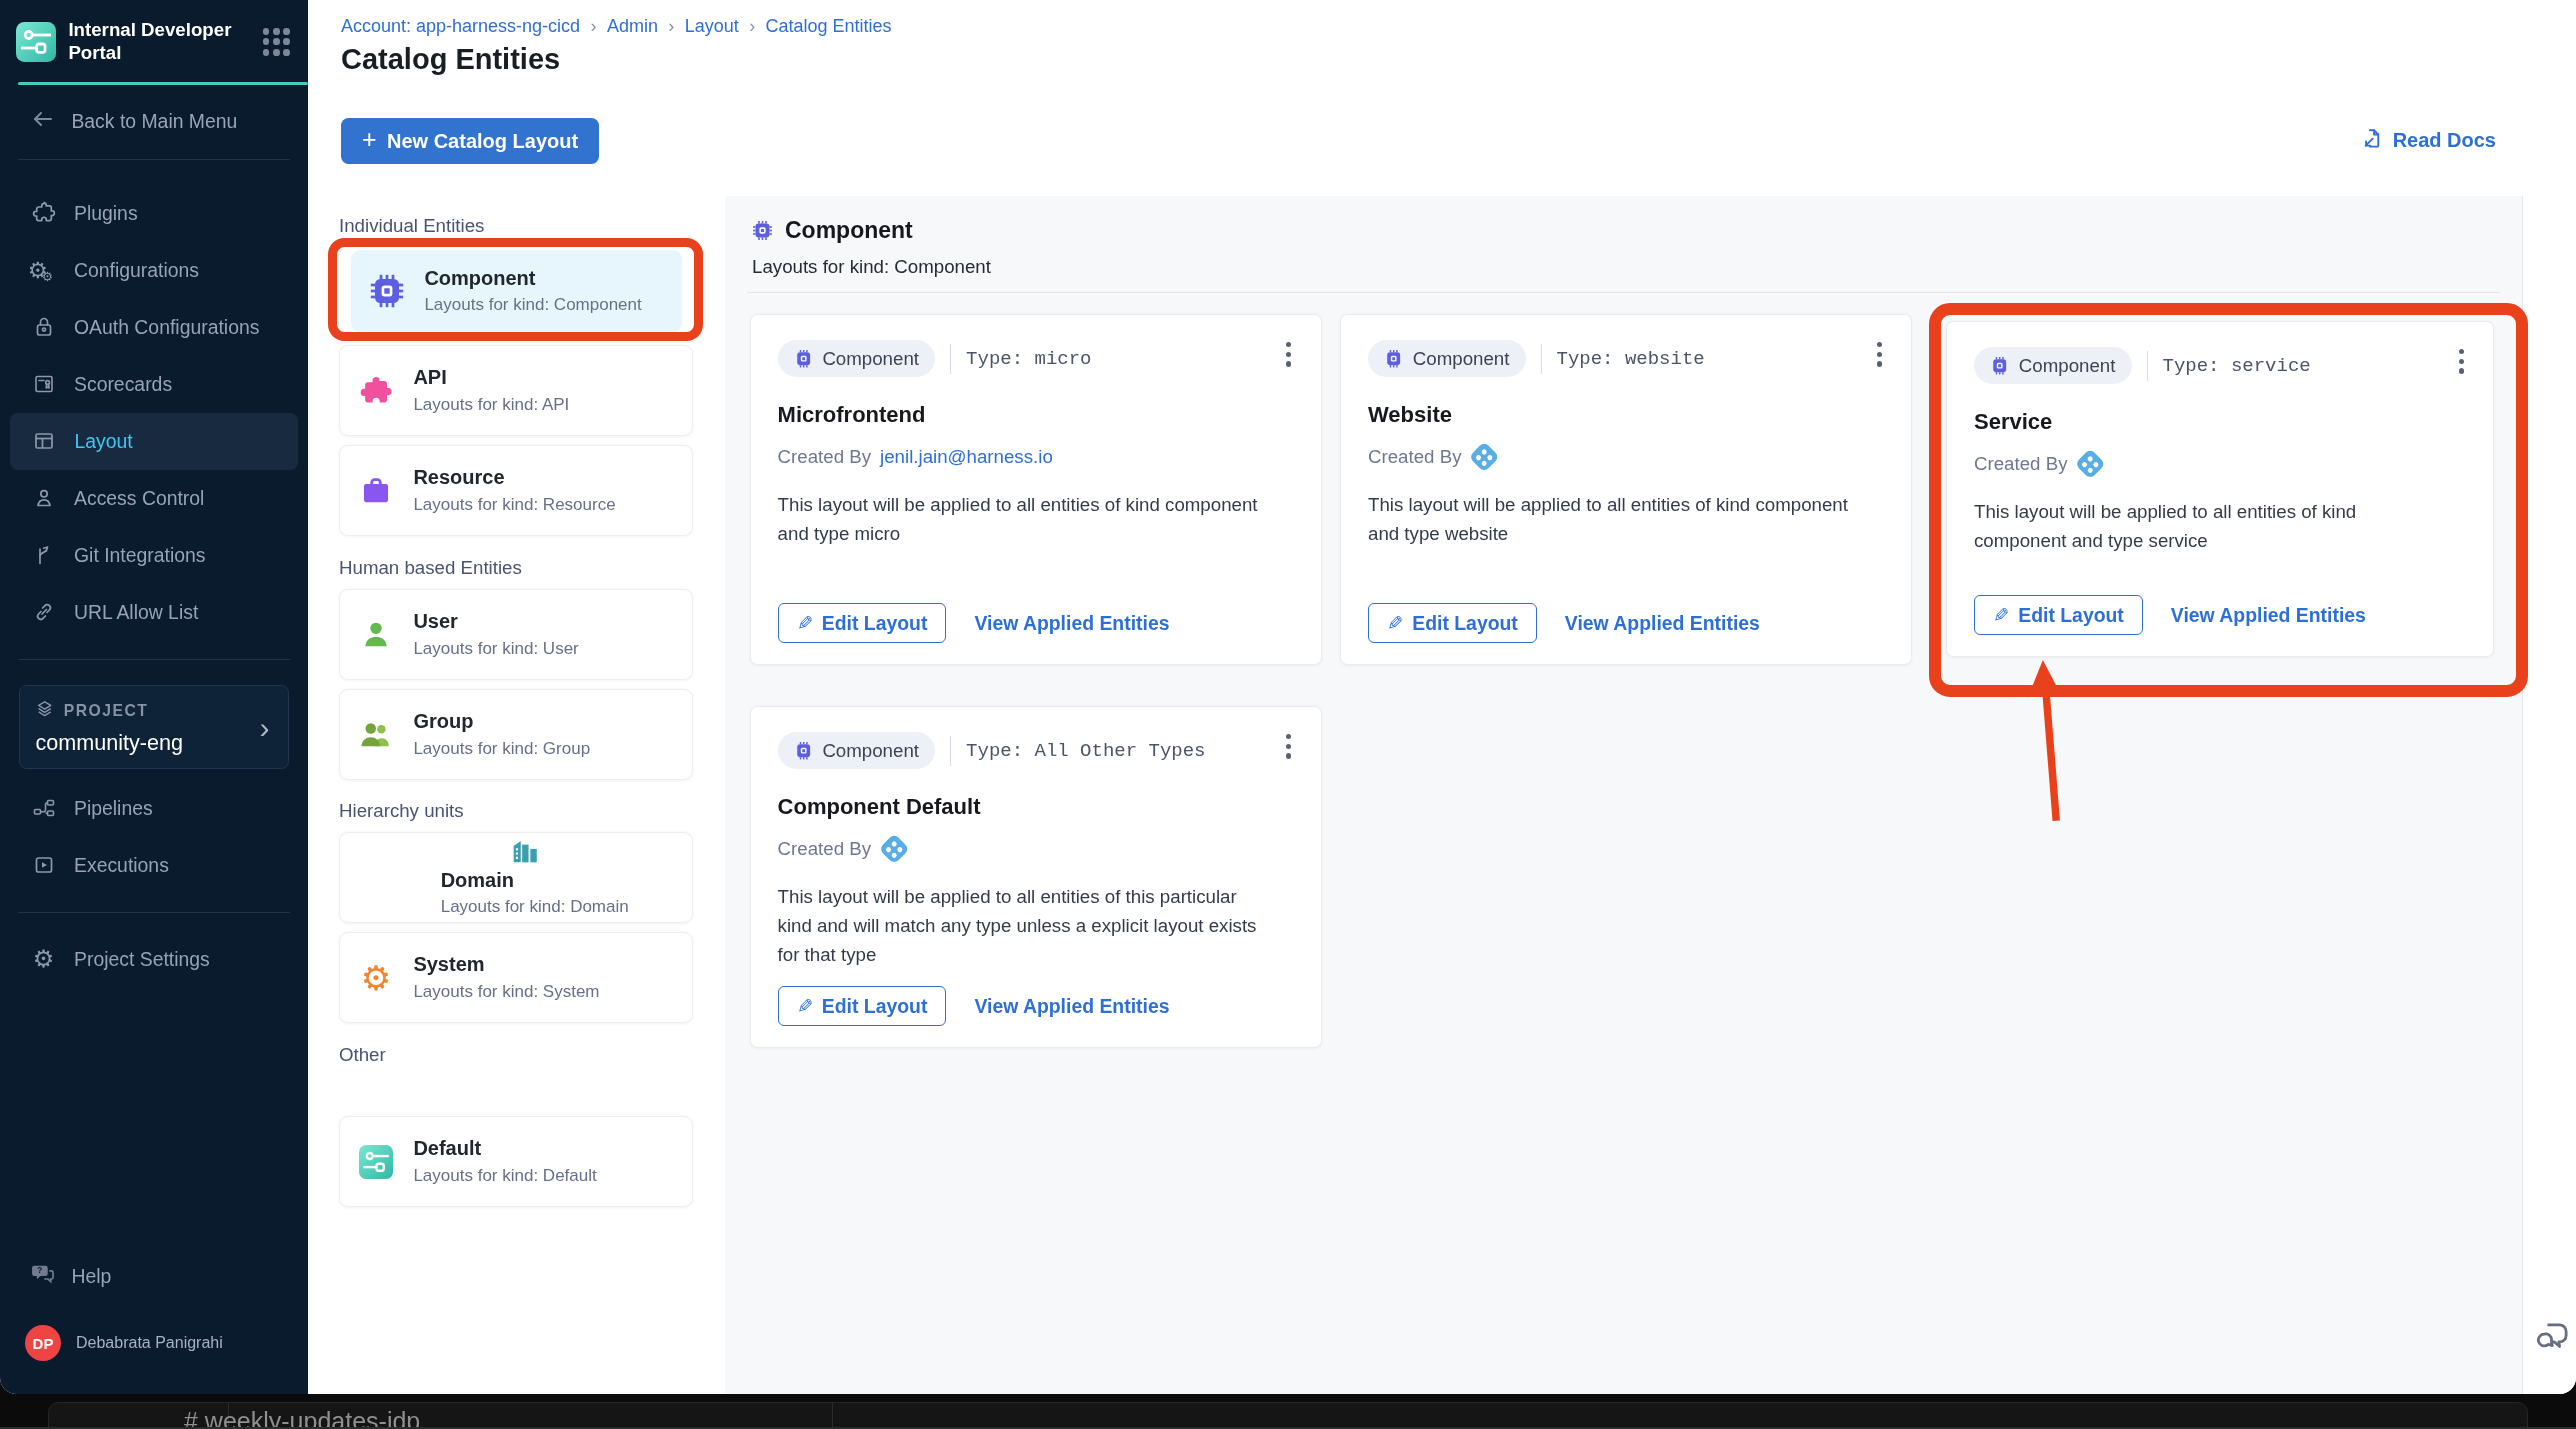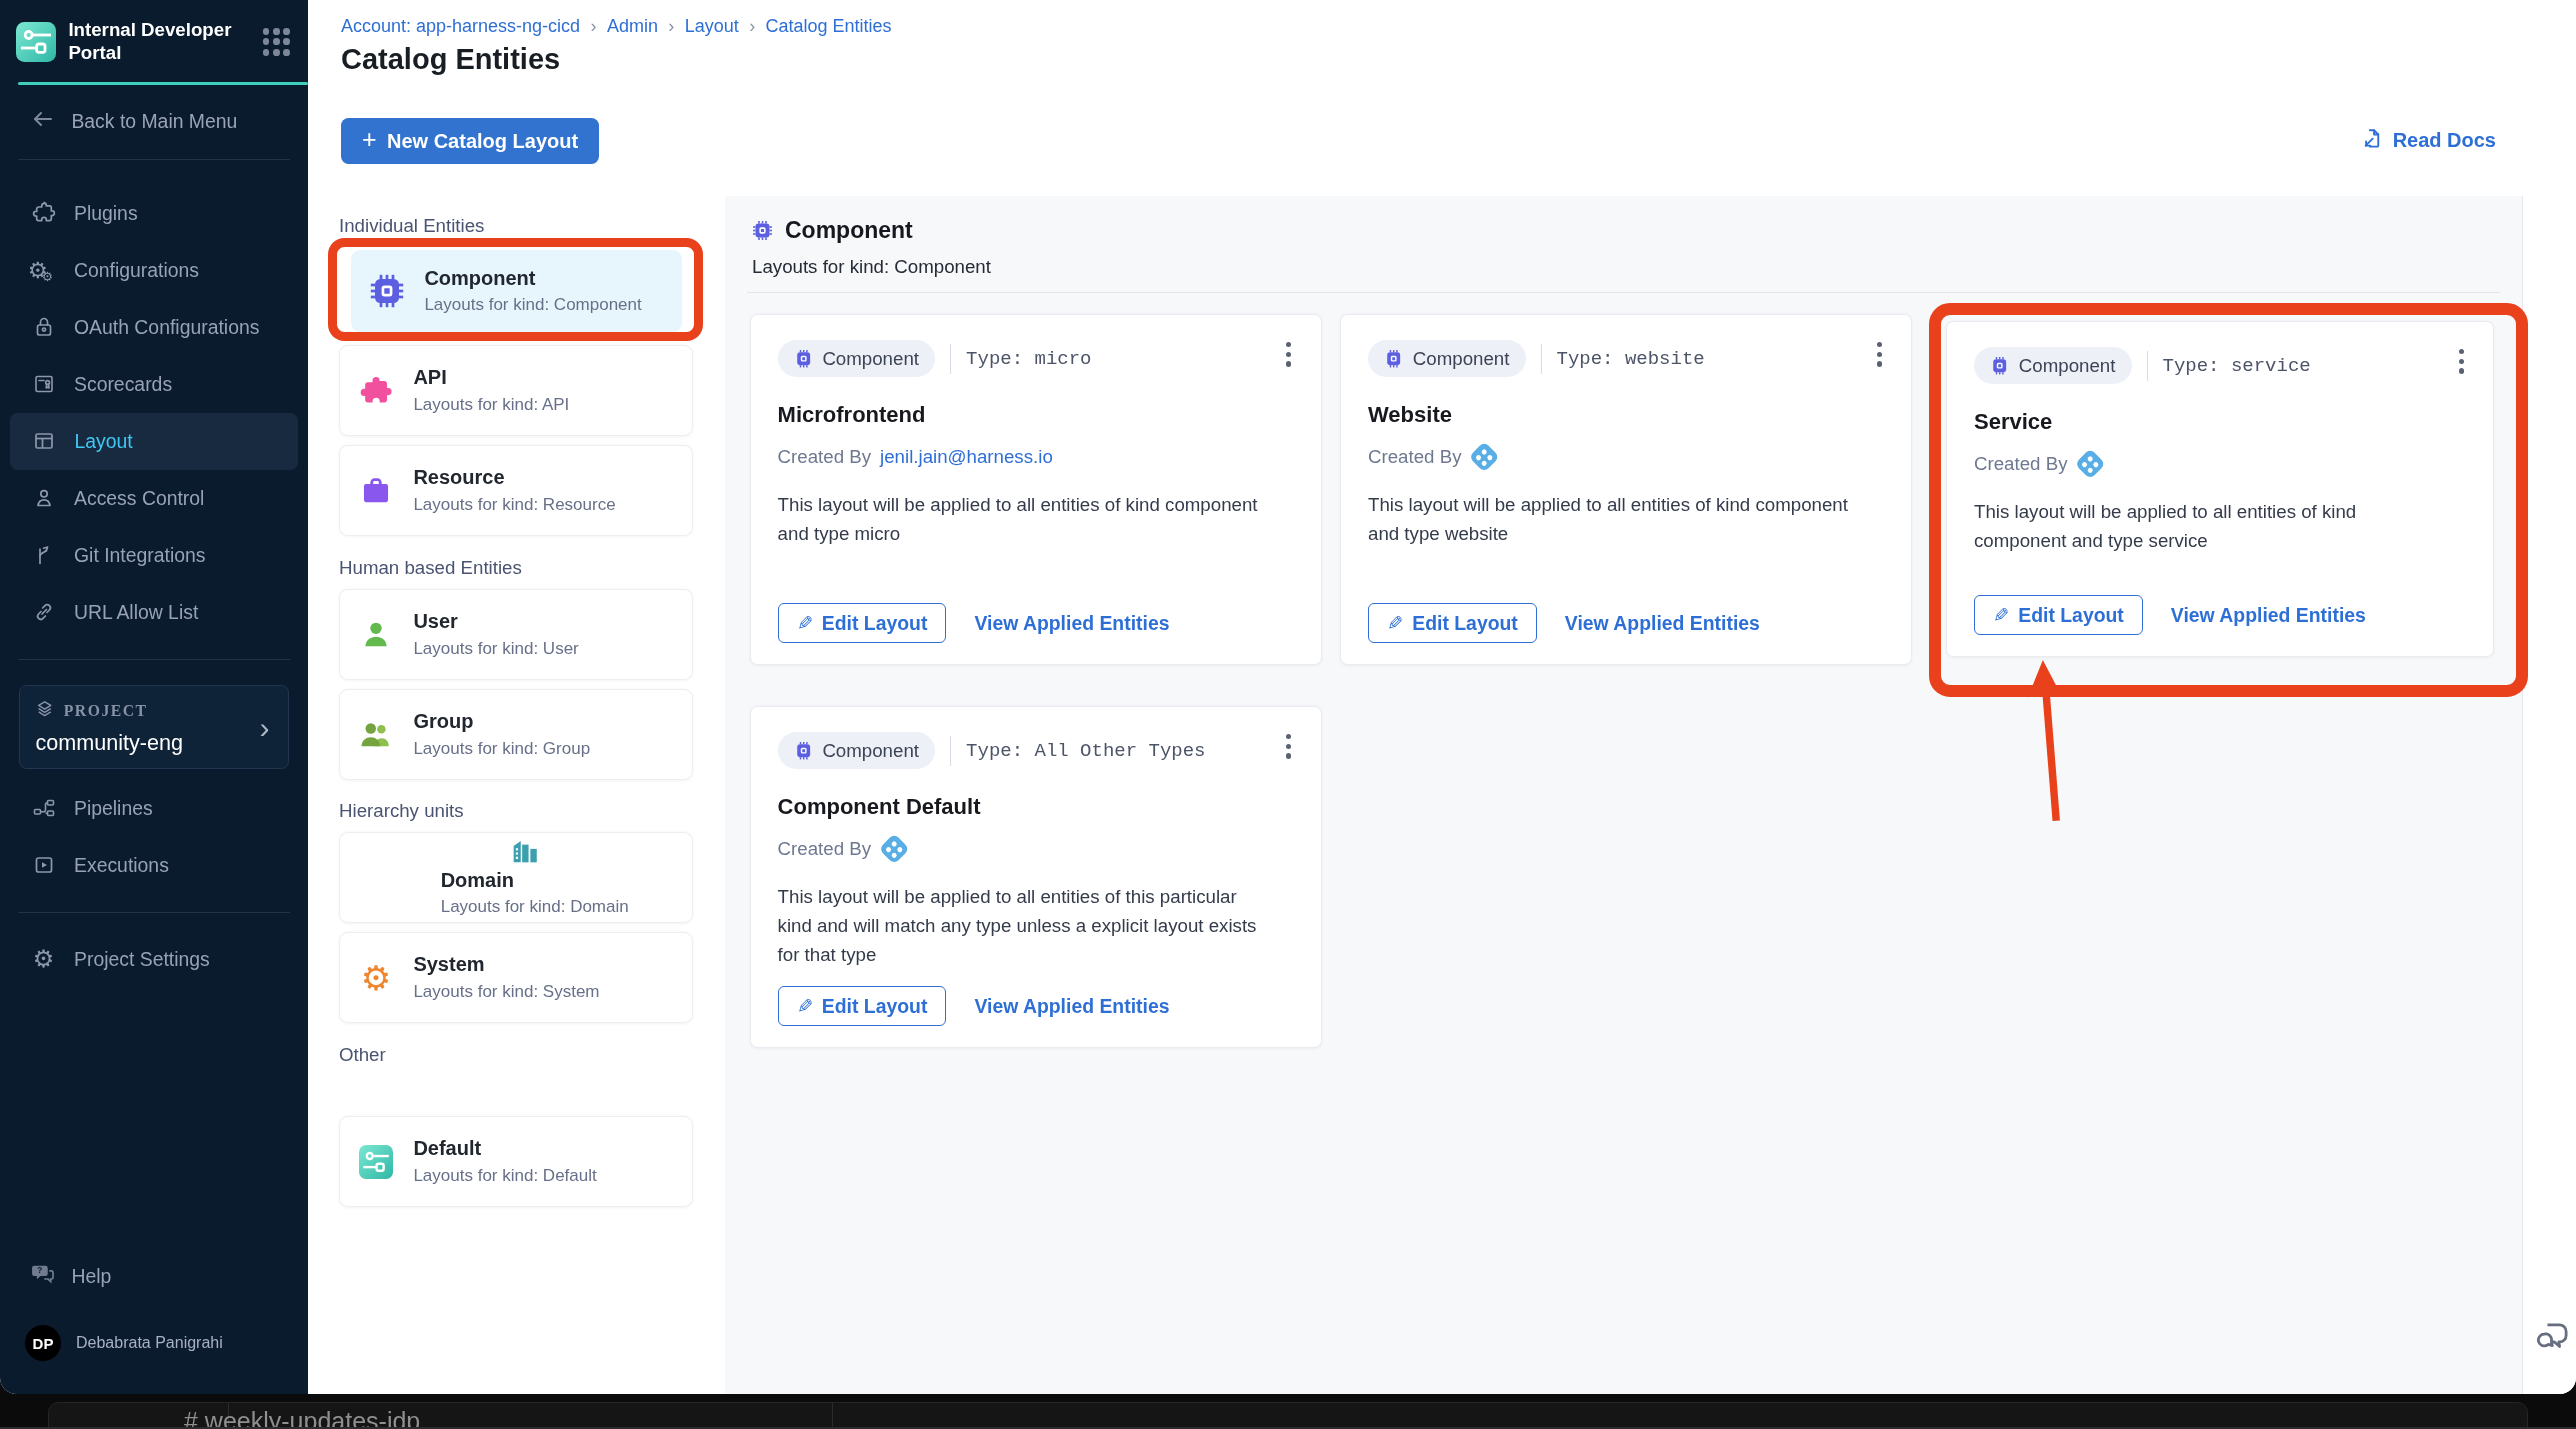--- a/index.html
+++ b/index.html
@@ -21,27 +21,27 @@
   .back-divider{margin:22.4px 18px 0 18px;border-top:0.7px solid #223349;border-radius:6px;}
   .nav{margin-top:25px;}
   .nav-item{display:flex;align-items:center;gap:18px;height:57px;padding-left:31px;font-size:19.4px;
             color:#98a2b5;cursor:pointer;}
   .nav-item .ic{width:25px;height:25px;display:flex;align-items:center;justify-content:center;flex:0 0 auto;}
   .nav-item.active{margin:0 10.4px;padding-left:21px;background:#182a40;border-radius:7.5px;color:#40c8f5;}
   .side-divider{margin:18px 18px;border-top:0.7px solid #223349;}
   .project-box{margin:7.5px 19.4px 0 19.4px;background:#0e2238;border:0.7px solid #24364f;border-radius:7.5px;
                padding:13.4px 15px 12px 15px;display:flex;align-items:center;cursor:pointer;}
   .project-meta{flex:1;}
-  .project-label-row{display:flex;align-items:center;gap:9px;color:#8792a6;font-size:15.7px;font-weight:bold;letter-spacing:1.5px;font-family:Liberation Serif, serif;}
+  .project-label-row{display:flex;align-items:center;gap:9px;color:#8792a6;font-size:15.7px;font-weight:bold;letter-spacing:1.5px;}
   .project-name{color:#fff;font-size:21.6px;margin-top:7.5px;}
   .project-chevron{color:#aeb6c6;font-size:30px;line-height:1;margin-right:3px;}
   .spacer{flex:1;}
   .help-row{display:flex;align-items:center;gap:16.4px;padding-left:30px;margin-bottom:34px;font-size:19.4px;cursor:pointer;}
   .user-row{display:flex;align-items:center;gap:15px;padding-left:25px;margin-bottom:33px;cursor:pointer;}
-  .avatar{width:36px;height:36px;border-radius:50%;background:#000000;color:#fff;font-size:15px;font-weight:bold;
+  .avatar{width:36px;height:36px;border-radius:50%;background:#ef4444;color:#fff;font-size:15px;font-weight:bold;
           display:flex;align-items:center;justify-content:center;}
   .user-name{font-size:16px;color:#a8b1c2;}
   .uni{font-family:"DejaVu Sans",sans-serif;}
   
   #main-header{position:absolute;left:308px;top:0;width:2268px;height:196px;background:#fff;}
   .breadcrumb{position:absolute;left:33px;top:16.4px;font-size:18px;display:flex;gap:10.4px;align-items:center;}
   .breadcrumb a{color:#2e6fd6;text-decoration:none;cursor:pointer;}
   .crumb-sep{color:#8a93a6;font-size:18px;}
   .page-title{position:absolute;left:33px;top:43px;font-size:29px;font-weight:800;color:#191d24;}
   .new-btn{position:absolute;left:33px;top:118px;height:46px;background:#3173cf;border:none;border-radius:7.5px;

